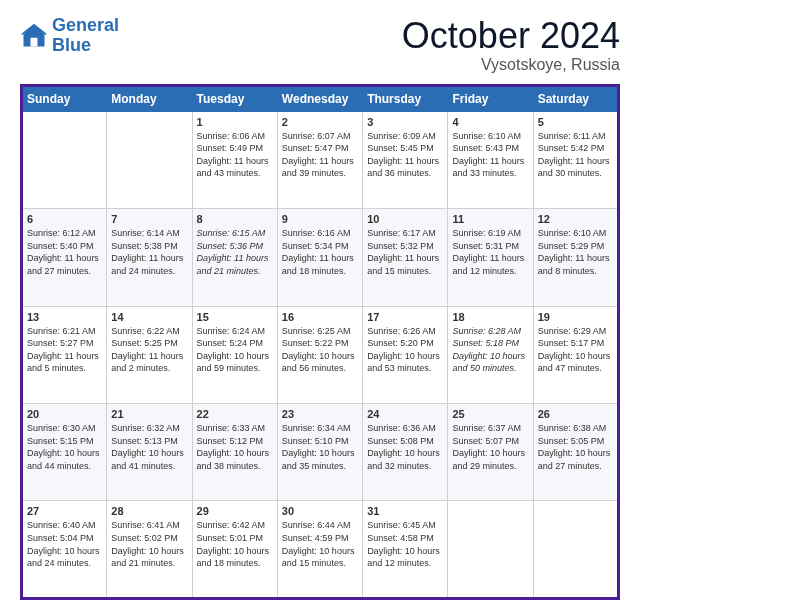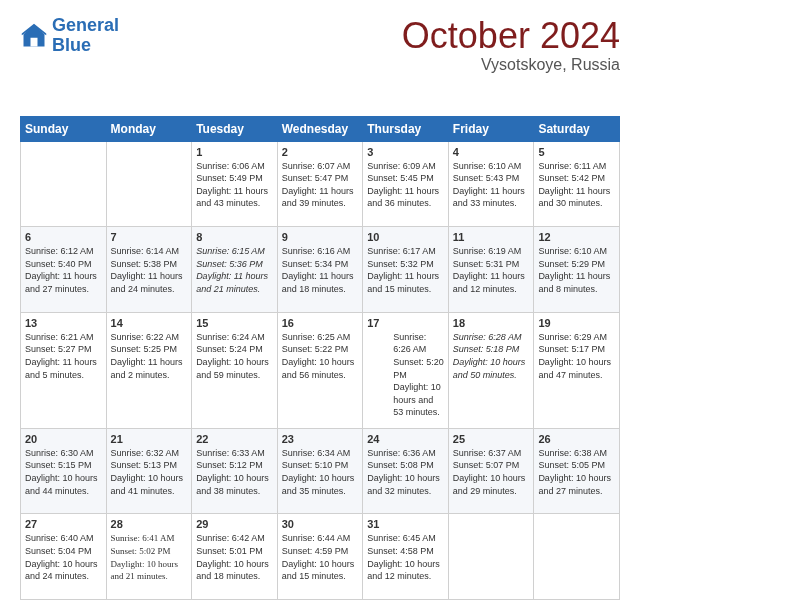--- a/index.html
+++ b/index.html
@@ -9,21 +9,20 @@
       width: 792px;
       height: 612px;
       overflow: hidden;
     }
     .page {
       width: 640px;
       height: 612px;
       padding: 16px 20px 12px 20px;
       display: flex;
       flex-direction: column;
-      gap: 32px;
     }
     .header {
       display: flex;
       justify-content: space-between;
       align-items: flex-start;
       margin-bottom: 10px;
     }
     .logo {
       display: flex;
       align-items: center;
@@ -41,30 +40,30 @@
     .logo-icon {
       width: 28px;
       height: 28px;
     }
     .title-block {
       text-align: right;
     }
     .month-title {
       font-size: 36px;
       font-weight: normal;
-      color: #7f1d1d;
+      color: #0f172a;
       line-height: 1.1;
     }
     .location {
       font-size: 16px;
       color: #555;
     }
     .calendar {
       flex: 1;
-      border: 1px solid #4c1d95;
+      border: 3px solid #4c1d95;
       border-collapse: collapse;
       width: 100%;
       table-layout: fixed;
     }
     .calendar th {
       background-color: #2a6db5;
       color: #fff;
       font-size: 12px;
       font-weight: bold;
       padding: 5px 4px;
@@ -231,21 +230,21 @@
 Daylight: 10 hours and 59 minutes.</div>
           </td>
           <td>
             <span class="day-num">16</span>
             <div class="day-info" style="white-space: pre-line;">Sunrise: 6:25 AM
 Sunset: 5:22 PM
 Daylight: 10 hours and 56 minutes.</div>
           </td>
           <td>
             <span class="day-num">17</span>
-            <div class="day-info" style="white-space: pre-line; margin-left: 26px;">Sunrise: 6:26 AM
+            <div class="day-info" style="white-space: pre-line;">Sunrise: 6:26 AM
 Sunset: 5:20 PM
 Daylight: 10 hours and 53 minutes.</div>
           </td>
           <td>
             <span class="day-num">18</span>
             <div class="day-info" style="white-space: pre-line; font-style: italic;">Sunrise: 6:28 AM
 Sunset: 5:18 PM
 Daylight: 10 hours and 50 minutes.</div>
           </td>
           <td>
@@ -301,21 +300,21 @@
         </tr>
         <tr>
           <td>
             <span class="day-num">27</span>
             <div class="day-info" style="white-space: pre-line;">Sunrise: 6:40 AM
 Sunset: 5:04 PM
 Daylight: 10 hours and 24 minutes.</div>
           </td>
           <td>
             <span class="day-num">28</span>
-            <div class="day-info" style="white-space: pre-line; font-family: Liberation Serif, serif;">Sunrise: 6:41 AM
+            <div class="day-info" style="white-space: pre-line;">Sunrise: 6:41 AM
 Sunset: 5:02 PM
 Daylight: 10 hours and 21 minutes.</div>
           </td>
           <td>
             <span class="day-num">29</span>
             <div class="day-info" style="white-space: pre-line;">Sunrise: 6:42 AM
 Sunset: 5:01 PM
 Daylight: 10 hours and 18 minutes.</div>
           </td>
           <td>

